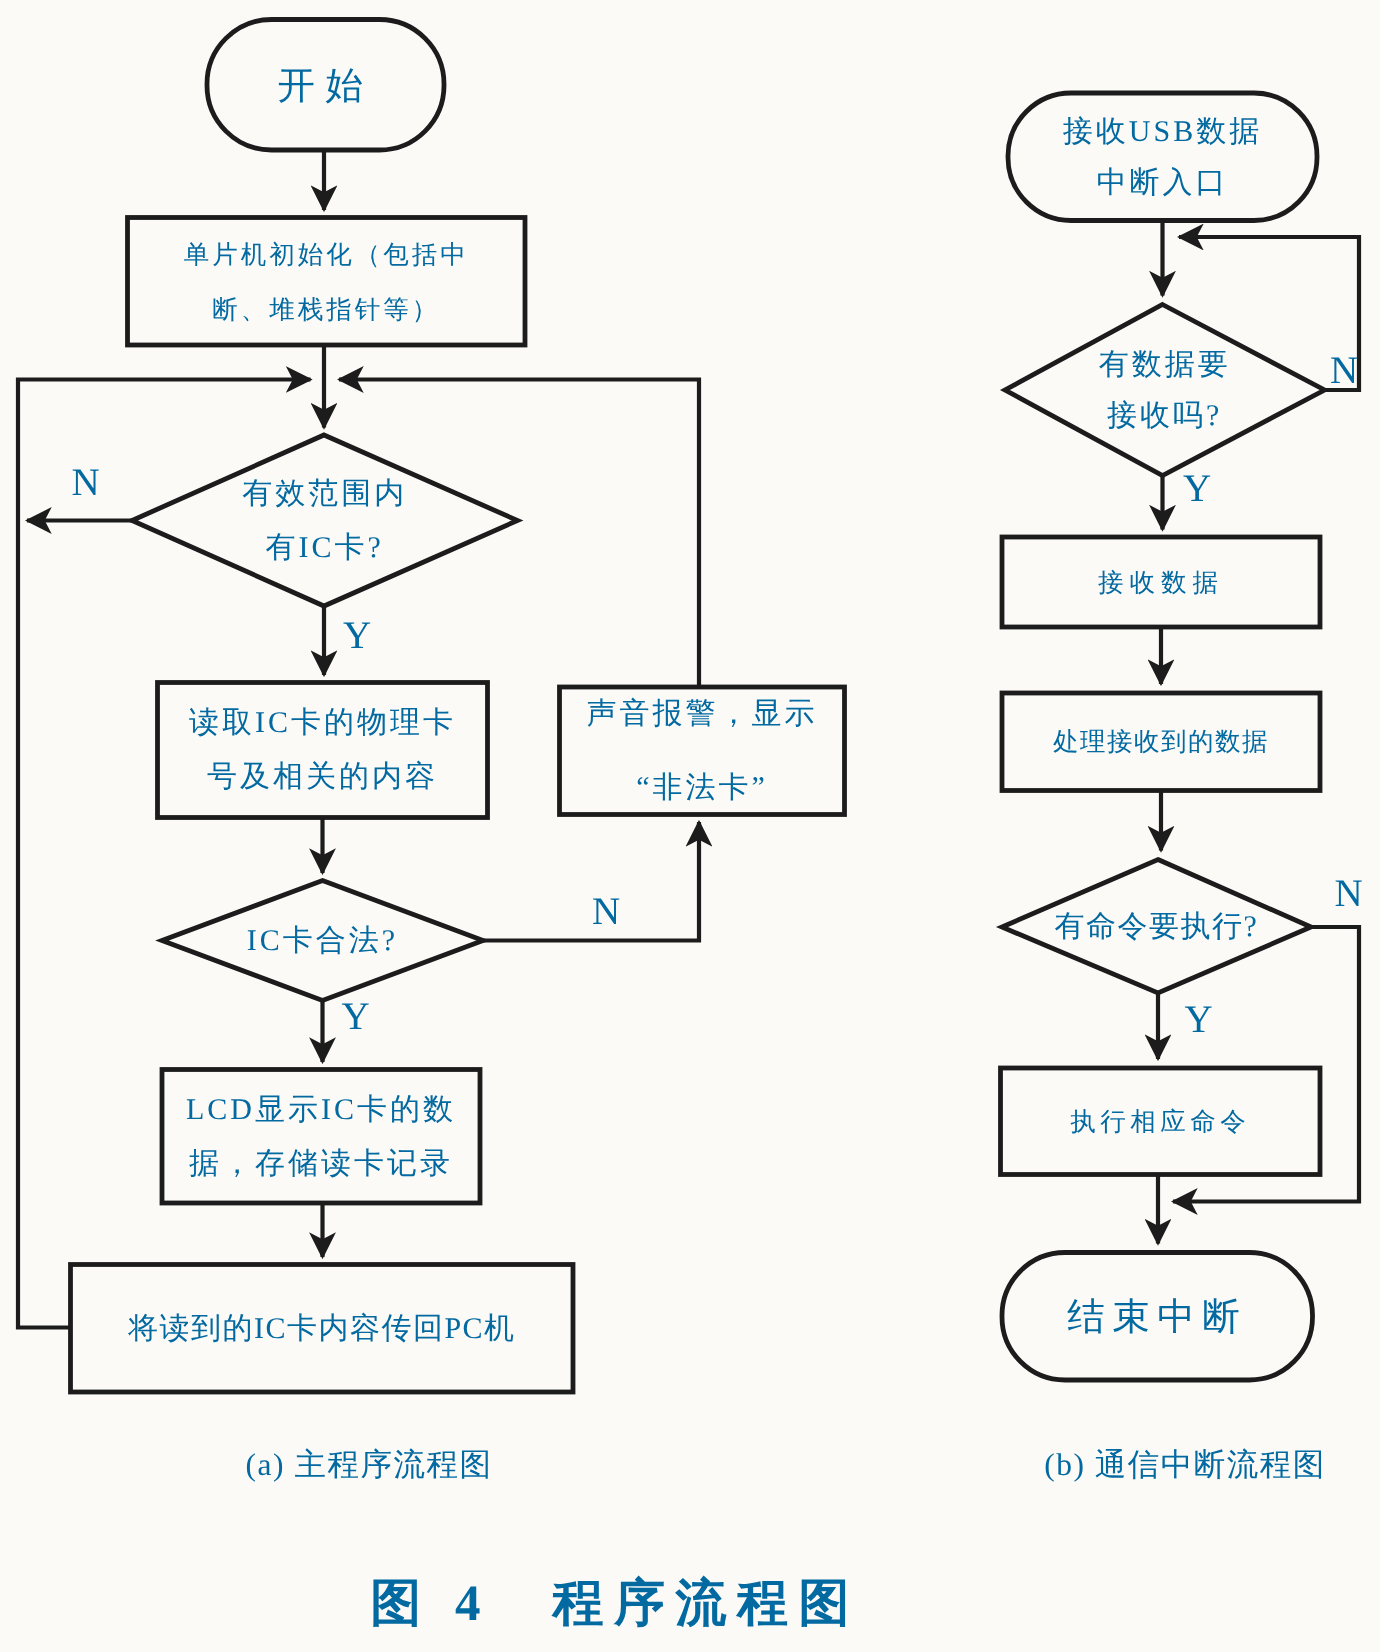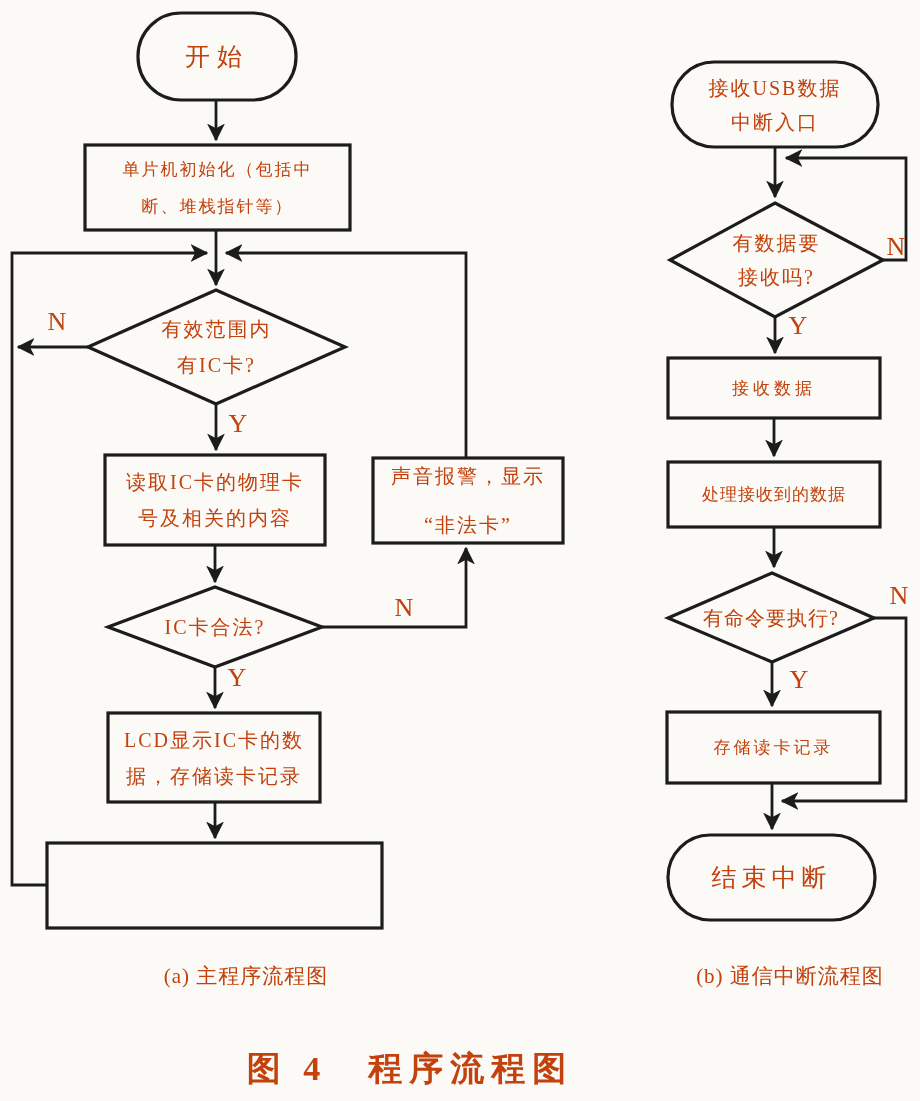--- a/index.html
+++ b/index.html
@@ -10,21 +10,21 @@
     color:#161616;
     overflow:hidden;
   }
   .stage{position:relative;width:920px;height:1101px;}
   svg.wires{position:absolute;left:0;top:0;}
   .txt{
     position:absolute;
     display:flex;flex-direction:column;
     align-items:center;justify-content:center;
     text-align:center;
-    color:#c2410c;
+    color:#0369a1;
   }
   .node-text{font-size:20px;line-height:36px;letter-spacing:2px;}
   .node-text-lg{font-size:17px;line-height:37px;letter-spacing:2px;}
   .terminal-text{font-size:25px;letter-spacing:7px;}
   .branch-label{font-size:26px;letter-spacing:0;}
   .caption{font-size:21px;letter-spacing:1px;}
   .fig-caption{font-size:34px;font-weight:bold;letter-spacing:7px;}
   .shape{stroke:#1c1c1c;fill:#fbfaf7;}
   .rect{stroke-width:3.2px;}
   .wire{stroke:#1c1c1c;stroke-width:2.8px;fill:none;}
@@ -107,20 +107,21 @@
   <div class="txt node-text" style="left:108px;top:587px;width:214px;height:80px;">IC卡合法?</div>
 
   <div class="txt branch-label" style="left:389px;top:593px;width:30px;height:30px;">N</div>
   <div class="txt branch-label" style="left:222px;top:663px;width:30px;height:30px;">Y</div>
 
   <div class="txt node-text" style="left:108px;top:713px;width:212px;height:89px;">
     <div>LCD显示IC卡的数</div>
     <div>据，存储读卡记录</div>
   </div>
 
+  <div class="txt node-text" style="left:47px;top:843px;width:335px;height:85px;letter-spacing:1px;">将读到的IC卡内容传回PC机</div>
 
   <div class="txt node-text" style="left:672px;top:62px;width:206px;height:85px;line-height:34px;">
     <div>接收USB数据</div>
     <div>中断入口</div>
   </div>
 
   <div class="txt node-text" style="left:670px;top:205px;width:213px;height:110px;line-height:34px;">
     <div>有数据要</div>
     <div>接收吗?</div>
   </div>
@@ -130,21 +131,21 @@
 
   <div class="txt node-text-lg" style="left:668px;top:358px;width:212px;height:60px;letter-spacing:4px;">接收数据</div>
 
   <div class="txt node-text-lg" style="left:668px;top:462px;width:212px;height:65px;letter-spacing:1px;">处理接收到的数据</div>
 
   <div class="txt node-text" style="left:668px;top:577px;width:206px;height:82px;letter-spacing:1px;">有命令要执行?</div>
 
   <div class="txt branch-label" style="left:884px;top:581px;width:30px;height:30px;">N</div>
   <div class="txt branch-label" style="left:784px;top:665px;width:30px;height:30px;">Y</div>
 
-  <div class="txt node-text-lg" style="left:667px;top:712px;width:213px;height:71px;letter-spacing:3px;">存储读卡记录</div>
+  <div class="txt node-text-lg" style="left:667px;top:712px;width:213px;height:71px;letter-spacing:3px;">执行相应命令</div>
 
   <div class="txt terminal-text" style="left:668px;top:835px;width:207px;height:85px;letter-spacing:5px;">结束中断</div>
 
   <div class="txt caption" style="left:126px;top:960px;width:240px;height:32px;">(a) 主程序流程图</div>
 
   <div class="txt caption" style="left:655px;top:960px;width:270px;height:32px;">(b) 通信中断流程图</div>
 
   <div class="txt fig-caption" style="left:110px;top:1046px;width:600px;height:46px;">图 4　程序流程图</div>
 
 </div>

